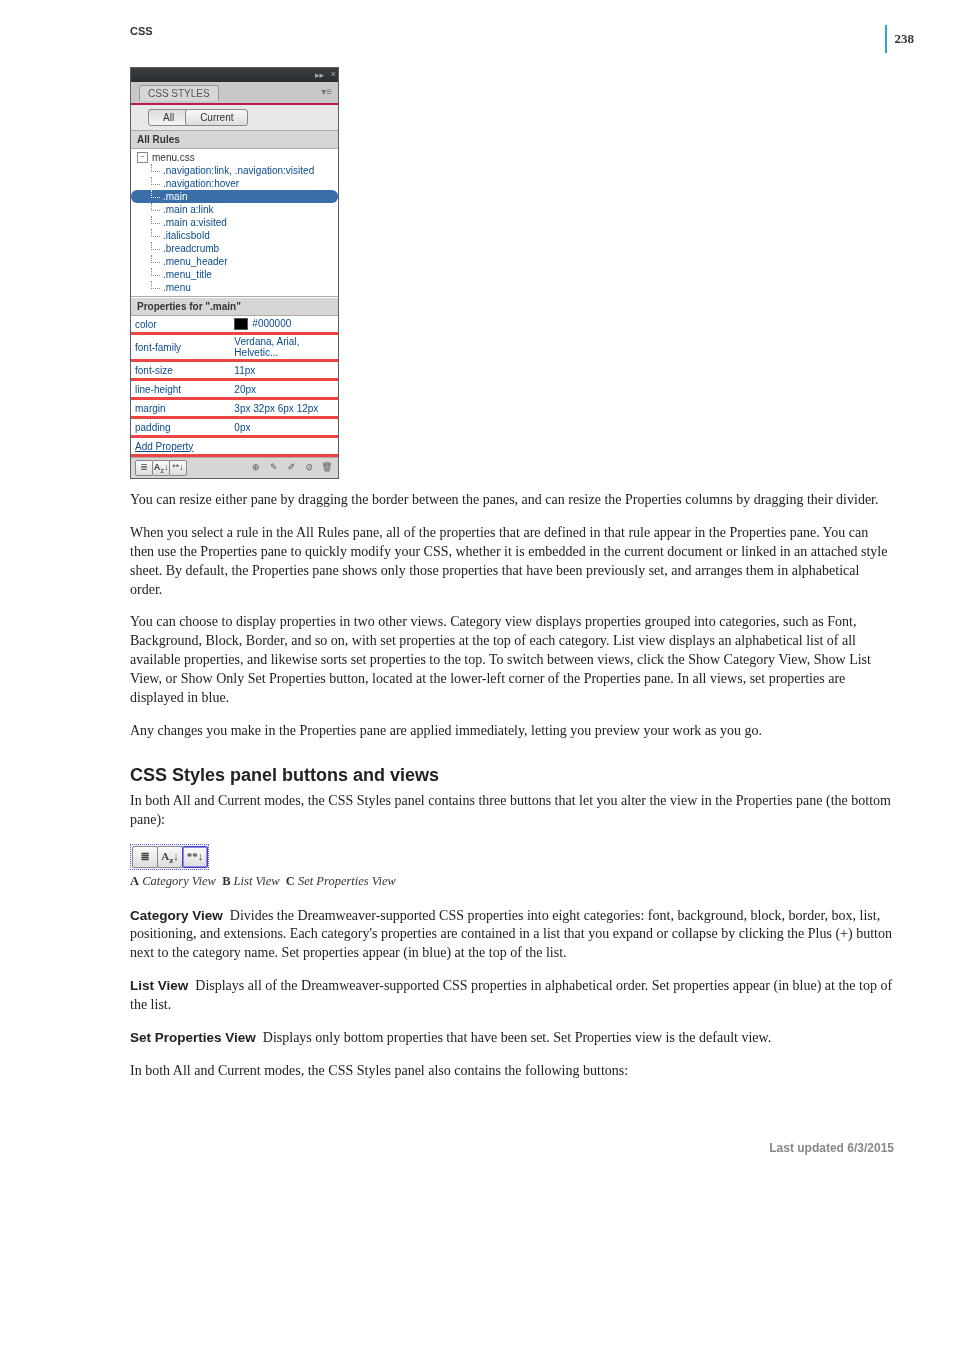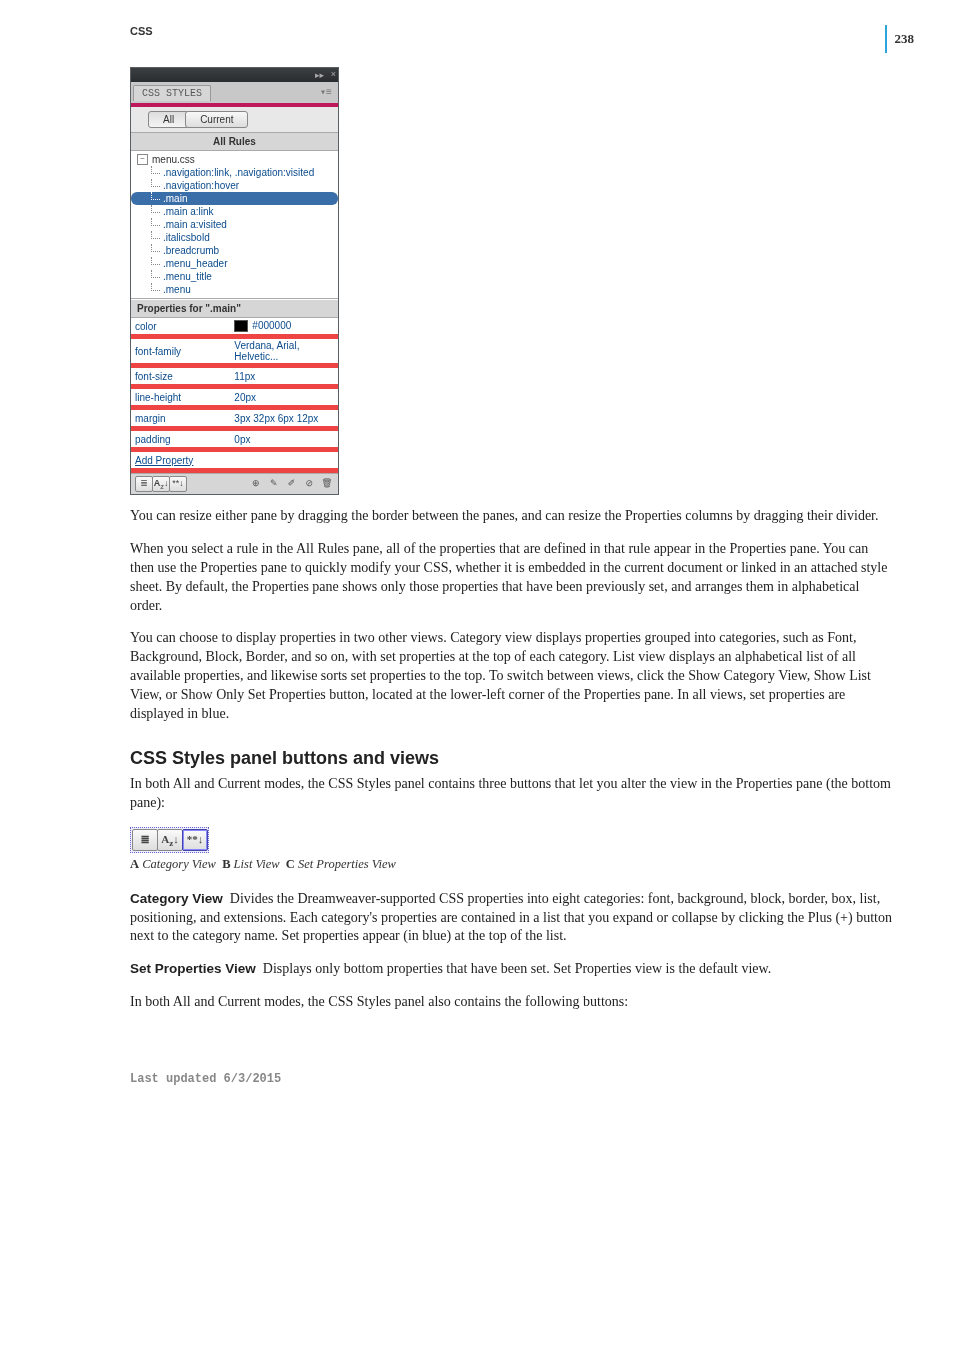--- a/index.html
+++ b/index.html
@@ -57,25 +57,24 @@
   }
   .panel-titlebar .close-icon {
     position: absolute;
     right: 2px;
     top: 1px;
     color: #aaa;
     font-size: 9px;
   }
   .panel-tabbar {
     background: #c8c8c8;
-    padding: 3px 6px 0 2px;
+    padding: 3px 6px 0 8px;
     height: 18px;
-    border-bottom: 4px solid #be185d;
+    border-bottom: 2px solid #be185d;
     position: relative;
-    font-family: Liberation Mono, monospace;
   }
   .panel-tab {
     display: inline-block;
     background: #d6d6d6;
     border: 1px solid #999;
     border-bottom: none;
     padding: 2px 8px 2px 8px;
     font-size: 10px;
     color: #555;
     border-radius: 2px 2px 0 0;
@@ -95,21 +94,20 @@
     margin-right: -4px;
   }
   .mode-btn.on {
     background: linear-gradient(#ddd, #f4f4f4);
   }
   .section-head {
     font-weight: bold;
     padding: 3px 6px;
     border-bottom: 1px solid #aaa;
     background: #d6d6d6;
-    text-align: center;
   }
   .rules-pane {
     background: #fff;
     border-bottom: 1px solid #aaa;
     padding: 2px 0;
     font-size: 10px;
     line-height: 13px;
   }
   .rules-pane .tree-root {
     padding-left: 6px;
@@ -151,21 +149,21 @@
     border-top: 1px solid #fff;
     border-bottom: 1px solid #aaa;
     background: #d6d6d6;
   }
   .props-table {
     width:100%;
     border-collapse: collapse;
     background:#fff;
   }
   .props-table td {
-    border-bottom:5px solid #ef4444;
+    border-bottom:3px solid #ef4444;
     padding:1px 4px;
     font-size:10px;
     color:#0a4b8c;
     height:14px;
   }
   .props-table td.name { color:#0a4b8c; width:48%; white-space:nowrap; }
   .props-table td.val { color:#0a4b8c; }
   .props-table td.add a { color:#0a4b8c; text-decoration:underline; }
   .swatch {
     display:inline-block;
@@ -227,22 +225,22 @@
   .btns-row .icon-btn { height:20px; width:24px; font-size:11px; line-height:19px; font-weight:bold; }
   .btns-row .sel { border:1px solid #44a; box-shadow:0 0 0 1px #88f inset; }
   .labels-row { font-family: Arial, sans-serif; font-size:10px; color:#222; margin-top:-1px;}
   .labels-row .cell { display:inline-block; width:26px; text-align:center; border-top:1px solid #555;}
   .fig-caption { font-family:'Minion Pro', Georgia, serif; font-style:italic; font-size:12.5px; color:#333; margin:4px 0 18px 0;}
   .fig-caption b { font-weight:bold; font-style:normal;}
 
   
   .def-term { font-family: Arial, sans-serif; font-weight:bold; font-size:13.5px; }
   .footer-date {
-    text-align:left;
-    font-family: Liberation Mono, monospace;
+    text-align:right;
+    font-family: Liberation Sans, sans-serif;
     font-weight:bold;
     font-size:12px;
     color:#888;
     margin-top:60px;
   }
 </style>
 </head>
 <body>
 
 <div class="page">
@@ -320,38 +318,42 @@
         <span class="icon-btn flat">✐</span>
         <span class="icon-btn flat">⊘</span>
         <span class="icon-btn flat">🗑</span>
       </span>
     </div>
   </div>
 
   <p class="body">You can resize either pane by dragging the border between the panes, and can resize the Properties columns by dragging their divider.</p>
   <p class="body">When you select a rule in the All Rules pane, all of the properties that are defined in that rule appear in the Properties pane. You can then use the Properties pane to quickly modify your CSS, whether it is embedded in the current document or linked in an attached style sheet. By default, the Properties pane shows only those properties that have been previously set, and arranges them in alphabetical order.</p>
   <p class="body">You can choose to display properties in two other views. Category view displays properties grouped into categories, such as Font, Background, Block, Border, and so on, with set properties at the top of each category. List view displays an alphabetical list of all available properties, and likewise sorts set properties to the top. To switch between views, click the Show Category View, Show List View, or Show Only Set Properties button, located at the lower-left corner of the Properties pane. In all views, set properties are displayed in blue.</p>
+  <p class="body">Any changes you make in the Properties pane are applied immediately, letting you preview your work as you go.</p>
 
   <h2 class="section">CSS Styles panel buttons and views</h2>
   <p class="body">In both All and Current modes, the CSS Styles panel contains three buttons that let you alter the view in the Properties pane (the bottom pane):</p>
 
   <div class="btns-fig">
     <div class="btns-row">
       <span class="icon-btn">≣</span><span class="icon-btn"><b>A</b><sub>z</sub>↓</span><span class="icon-btn sel">**↓</span>
     </div>
   </div>
   <div class="fig-caption">
     <b>A</b> <span>Category View</span>&nbsp;
     <b>B</b> <span>List View</span>&nbsp;
     <b>C</b> <span>Set Properties View</span>
   </div>
 
   <p class="body">
     <span class="def-term">Category View</span>&nbsp;&nbsp;<span>Divides the Dreamweaver-supported CSS properties into eight categories: font, background, block, border, box, list, positioning, and extensions. Each category's properties are contained in a list that you expand or collapse by clicking the Plus (+) button next to the category name. Set properties appear (in blue) at the top of the list.</span>
   </p>
   <p class="body">
+    <span class="def-term">List View</span>&nbsp;&nbsp;<span>Displays all of the Dreamweaver-supported CSS properties in alphabetical order. Set properties appear (in blue) at the top of the list.</span>
+  </p>
+  <p class="body">
     <span class="def-term">Set Properties View</span>&nbsp;&nbsp;<span>Displays only bottom properties that have been set. Set Properties view is the default view.</span>
   </p>
 
   <p class="body">In both All and Current modes, the CSS Styles panel also contains the following buttons:</p>
 
   <div class="footer-date">Last updated 6/3/2015</div>
 </div>
 
 </body></html>

